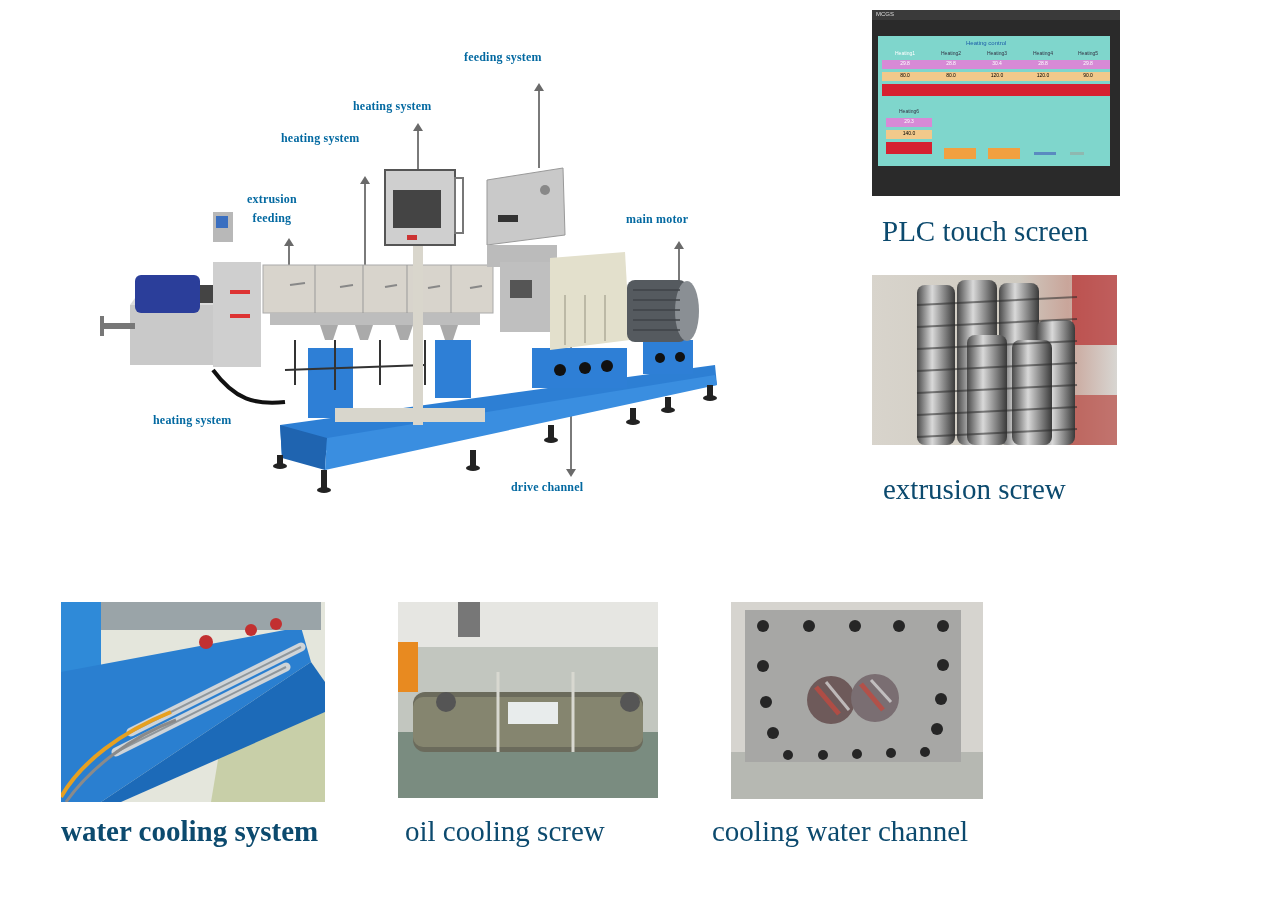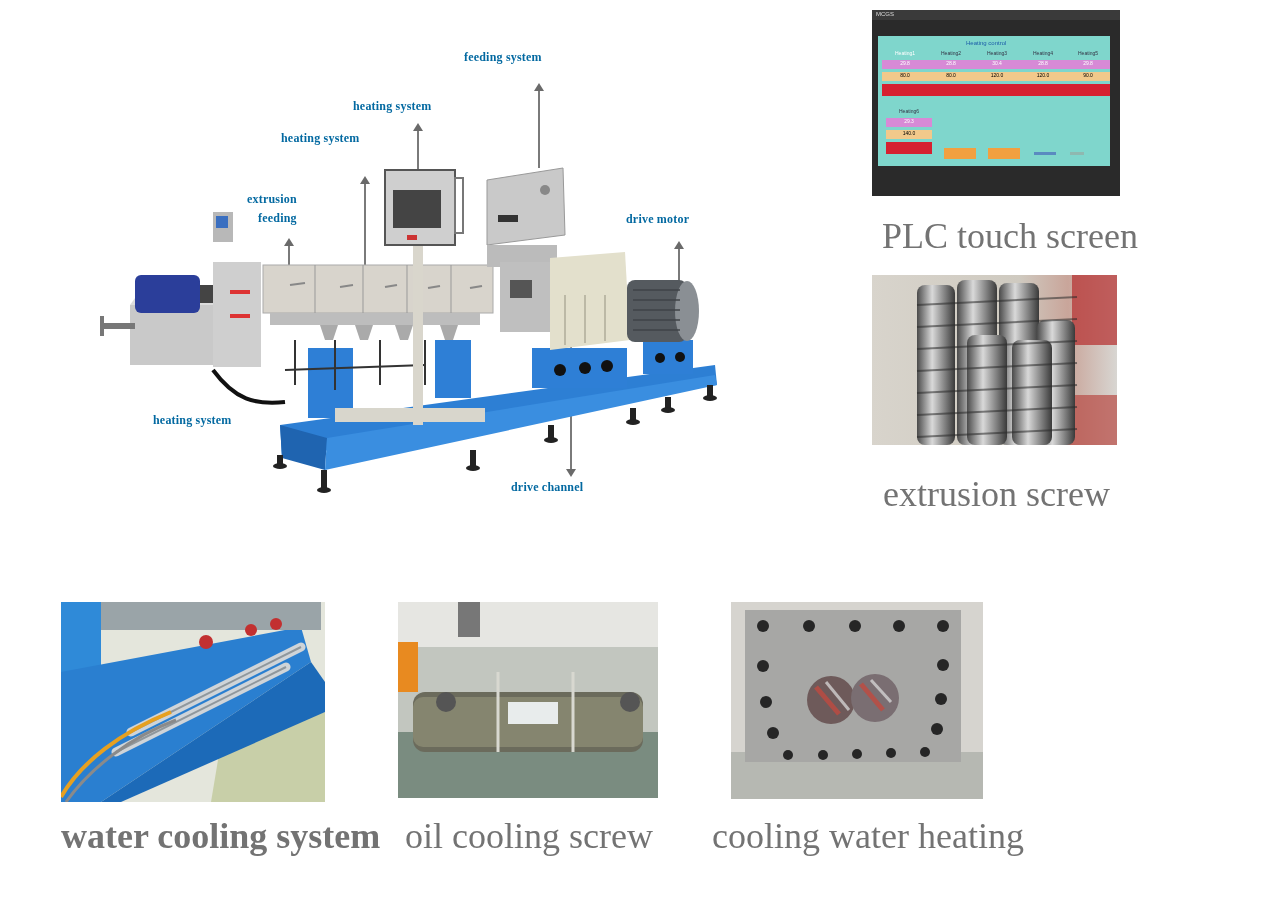--- a/index.html
+++ b/index.html
@@ -1,37 +1,37 @@
 <!DOCTYPE html>
 <html><head>
 <meta charset="utf-8">
 <style>
   html, body { margin:0; padding:0; background:#ffffff; }
   body { width:1270px; height:899px; position:relative; overflow:hidden; font-family:"Liberation Sans", sans-serif; }
   .abs { position:absolute; }
   .label { position:absolute; font-family:Liberation Serif, serif; font-weight:bold; font-size:12px; color:#0369a1; white-space:nowrap; letter-spacing:0.2px; }
-  .caption { position:absolute; font-family:"Liberation Serif", serif; font-size:36px; color:#737373; white-space:nowrap; }
+  .caption { position:absolute; font-family:"Liberation Serif", serif; font-size:29px; color:#0c4a6e; white-space:nowrap; }
   .arrow { position:absolute; width:2px; background:#7a7a7a; }
   .arrow.up::before { content:""; position:absolute; left:-4px; top:-7px; border-left:5px solid transparent; border-right:5px solid transparent; border-bottom:8px solid #6a6a6a; }
   .arrow.down::after { content:""; position:absolute; left:-4px; bottom:-7px; border-left:5px solid transparent; border-right:5px solid transparent; border-top:8px solid #6a6a6a; }
   .photo { position:absolute; overflow:hidden; }
 </style>
 </head>
 <body>
 
 <div class="abs" style="left:95px;top:40px;width:650px;height:470px;">
 
   <div class="label" style="left:369px;top:10px;">feeding system</div>
   <div class="label" style="left:258px;top:59px;">heating system</div>
   <div class="label" style="left:186px;top:91px;">heating system</div>
-  <div class="label" style="left:152px;top:150px;text-align:right;line-height:19px;">
+  <div class="label" style="left:152px;top:150px;text-align:center;line-height:19px;">
     <span>extrusion</span><br>
     <span>feeding</span>
   </div>
-  <div class="label" style="left:531px;top:172px;">drive motor</div>
+  <div class="label" style="left:531px;top:172px;">main motor</div>
   <div class="label" style="left:58px;top:373px;">heating system</div>
   <div class="label" style="left:416px;top:440px;">drive channel</div>
 
   <div class="arrow up" style="left:443px;top:50px;height:78px;"></div>
   <div class="arrow up" style="left:322px;top:90px;height:60px;"></div>
   <div class="arrow up" style="left:269px;top:143px;height:97px;"></div>
   <div class="arrow up" style="left:193px;top:205px;height:52px;"></div>
   <div class="arrow up" style="left:583px;top:208px;height:40px;"></div>
   <div class="arrow down" style="left:223px;top:310px;height:52px;"></div>
   <div class="arrow down" style="left:475px;top:300px;height:130px;"></div>
@@ -304,13 +304,13 @@
     <g stroke="#c04a40" stroke-width="5" opacity="0.8">
         <line x1="85" y1="85" x2="108" y2="112"></line>
         <line x1="130" y1="82" x2="152" y2="108"></line>
       </g>
     <g stroke="#e0e0e0" stroke-width="3" opacity="0.7">
         <line x1="95" y1="80" x2="118" y2="108"></line>
         <line x1="140" y1="78" x2="160" y2="100"></line>
       </g>
   </svg>
 </div>
-<div class="caption" style="left:712px;top:815px;">cooling water heating</div>
+<div class="caption" style="left:712px;top:815px;">cooling water channel</div>
 
 </body></html>

